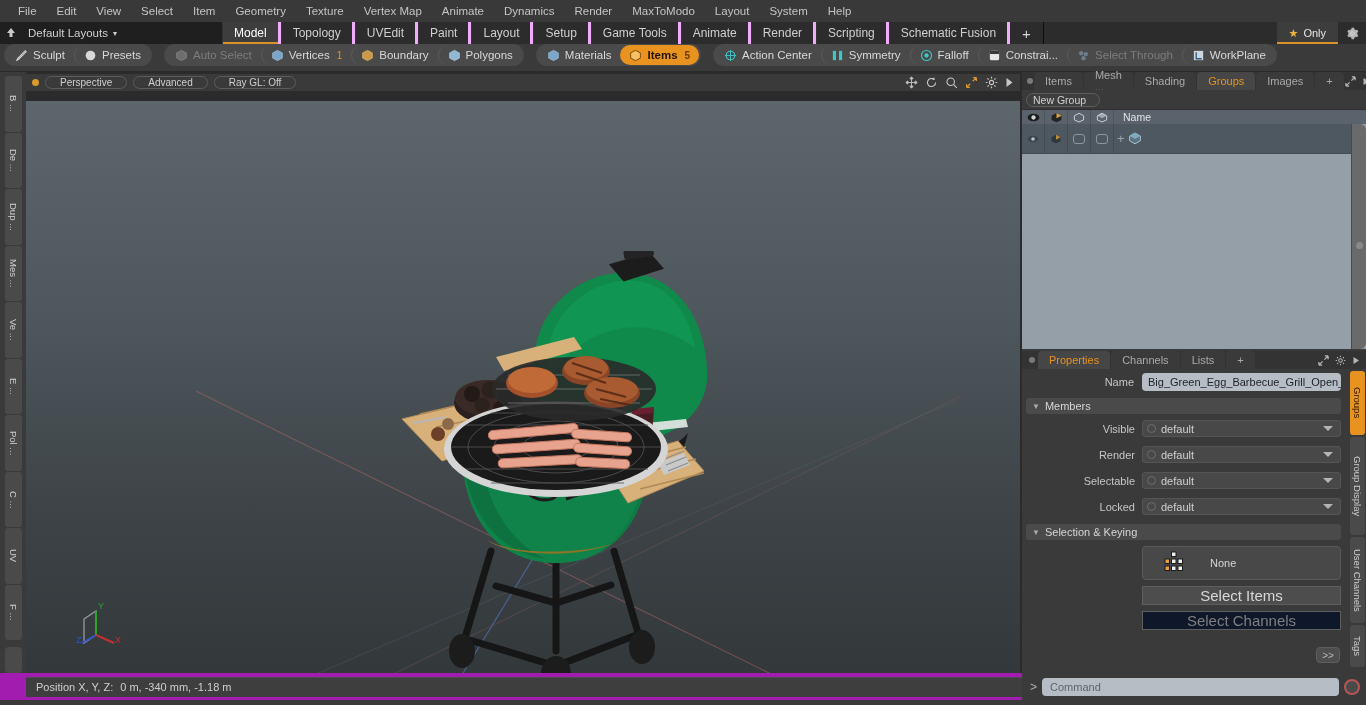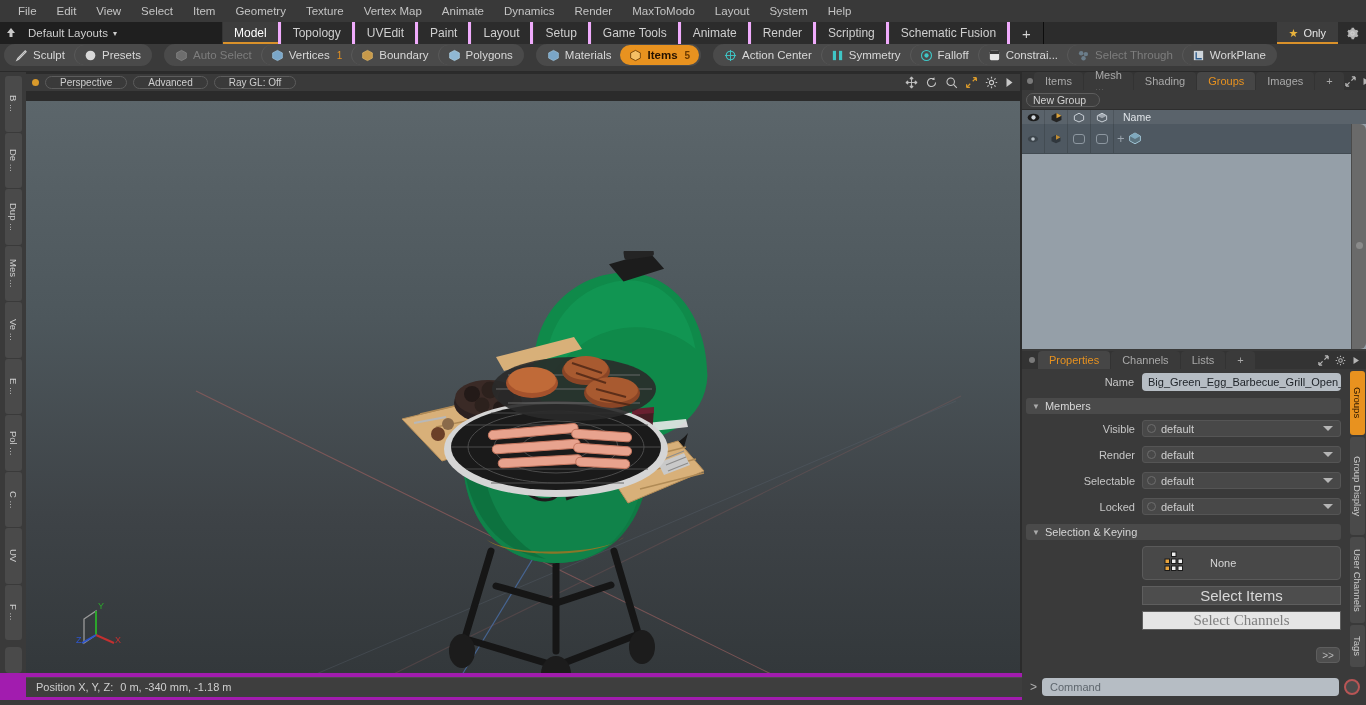--- a/index.html
+++ b/index.html
@@ -209,21 +209,21 @@
     margin: 4px 8px 6px 120px; height: 34px; background: #484848;
     border: 1px solid #5a5a5a; border-radius: 4px;
     display: flex; align-items: center; gap: 25px; padding-left: 20px;
   }
   .selbtn {
     margin: 0 8px 6px 120px; height: 19px; background: #4d4d4d;
     border: 1px solid #5e5e5e; border-radius: 0;
     display: flex; align-items: center; justify-content: center;
     font-size: 15px; color: #d8d8d8;
   }
-  .selbtn.disabled { color: #7f7f7f; background: #e5e5e5; font-family: Liberation Serif, serif; }
+  .selbtn.disabled { color: #7f7f7f; background: #0f172a; }
   #rightstrip { width: 17px; background: #3a3a3a; padding-top: 2px;
       display: flex; flex-direction: column; align-items: center; gap: 2px; }
   .rtab {
     width: 15px; background: #4a4a4a; color: #cdcdcd;
     writing-mode: vertical-rl; font-size: 9.5px;
     display: flex; align-items: center; justify-content: center;
     border-radius: 3px; padding: 4px 0;
   }
   .rtab.active { background: #e8921f; color: #2a1600; }
   #expandbtn { position: absolute; right: 26px; bottom: 42px;

